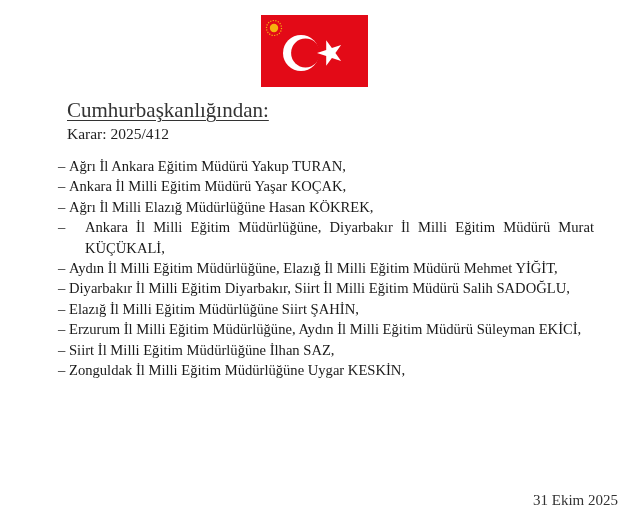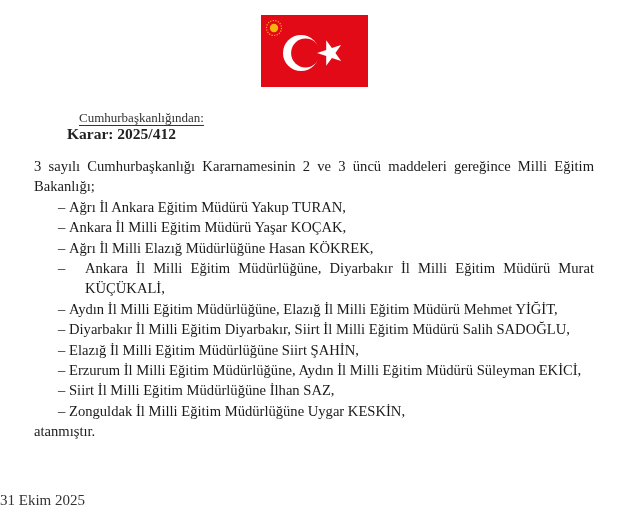--- a/index.html
+++ b/index.html
@@ -22,34 +22,34 @@
       width: 107px;
       height: 72px;
       background: #e30a17;
     }
     .flag svg { display: block; width: 100%; height: 100%; }
 
     .issuer {
       position: absolute;
       left: 67px;
       top: 98px;
-      font-size: 13px;
+      font-size: 21px;
       text-decoration: underline;
       text-underline-offset: 3px;
       text-decoration-thickness: 1px;
       color: #333;
-      margin: 12px;
+      margin: 0;
       font-weight: normal;
     }
     .decision-no {
       position: absolute;
       left: 67px;
       top: 125px;
       font-size: 15.5px;
-      font-weight: bold;
+      font-weight: normal;
       color: #222;
       margin: 0;
     }
     .body {
       position: absolute;
       left: 34px;
       top: 156px;
       width: 560px;
       font-size: 14.6px;
       line-height: 20.4px;
@@ -77,21 +77,21 @@
     .item.wrapped .text {
       text-align: justify;
       text-align-last: left;
       margin-left: 16px;
     }
     .date {
       position: absolute;
       left: 0;
       width: 618px;
       top: 492px;
-      text-align: left;
+      text-align: right;
       font-size: 15px;
       color: #333;
     }
   </style>
 </head>
 <body>
 
 <div class="flag">
   <svg viewBox="0 0 107 72">
     <rect x="0" y="0" width="107" height="72" fill="#e30a17"></rect>
@@ -105,21 +105,20 @@
     <circle cx="44.5" cy="38" r="14.4" fill="#e30a17"></circle>
 
     <polygon fill="#ffffff" points="58,38 67.2,34.9 67.2,25.2 72.9,33.1 82.1,30.1 76.4,38 82.1,45.9 72.9,42.9 67.2,50.8 67.2,41.1" transform="translate(-2,0) scale(1) "></polygon>
   </svg>
 </div>
 
 <h1 class="issuer">Cumhurbaşkanlığından:</h1>
 <div class="decision-no">Karar: 2025/412</div>
 
 <div class="body">
-  <p class="para">3 sayılı Cumhurbaşkanlığı Kararnamesinin 2 ve 3 üncü maddeleri gereğince Milli Eğitim Bakanlığı;</p>
 
   <div>
     <p class="item">
       <span class="dash">–</span>
       <span class="text">Ağrı İl Ankara Eğitim Müdürü Yakup TURAN,</span>
     </p>
     <p class="item">
       <span class="dash">–</span>
       <span class="text">Ankara İl Milli Eğitim Müdürü Yaşar KOÇAK,</span>
     </p>
@@ -152,16 +151,15 @@
     </p>
     <p class="item">
       <span class="dash">–</span>
       <span class="text">Siirt İl Milli Eğitim Müdürlüğüne İlhan SAZ,</span>
     </p>
     <p class="item">
       <span class="dash">–</span>
       <span class="text">Zonguldak İl Milli Eğitim Müdürlüğüne Uygar KESKİN,</span>
     </p>
   </div>
-  <p class="para">atanmıştır.</p>
 </div>
 
 <div class="date">31 Ekim 2025</div>
 
 </body></html>

